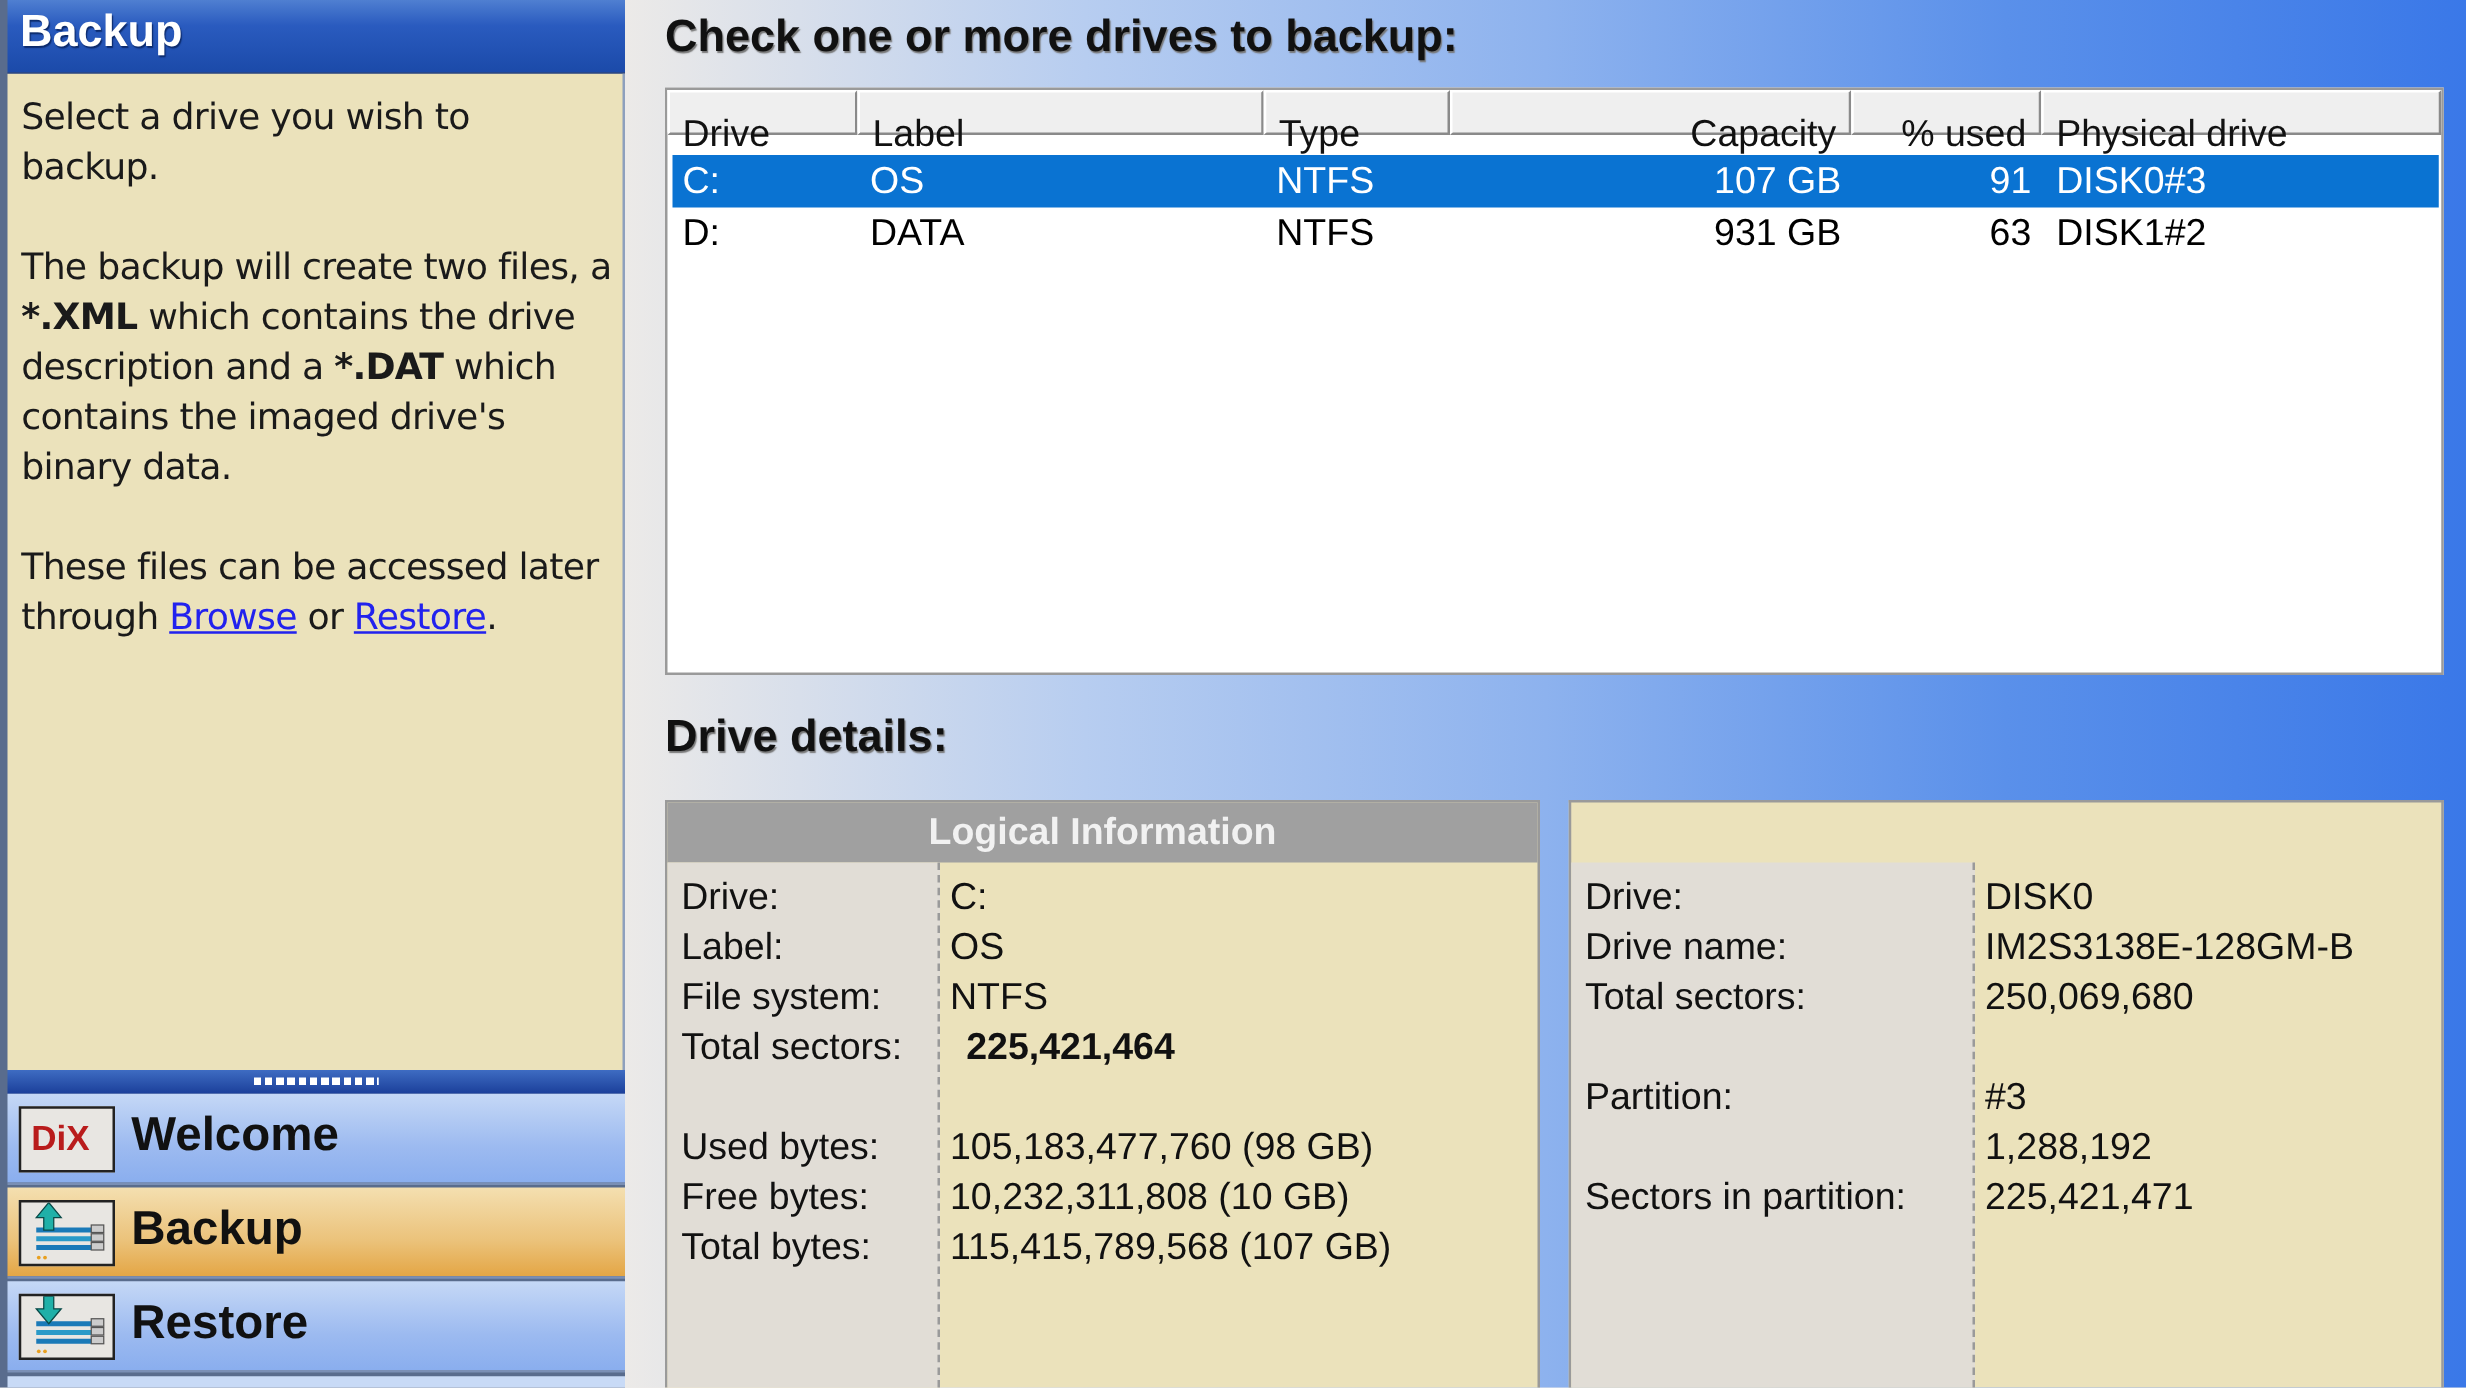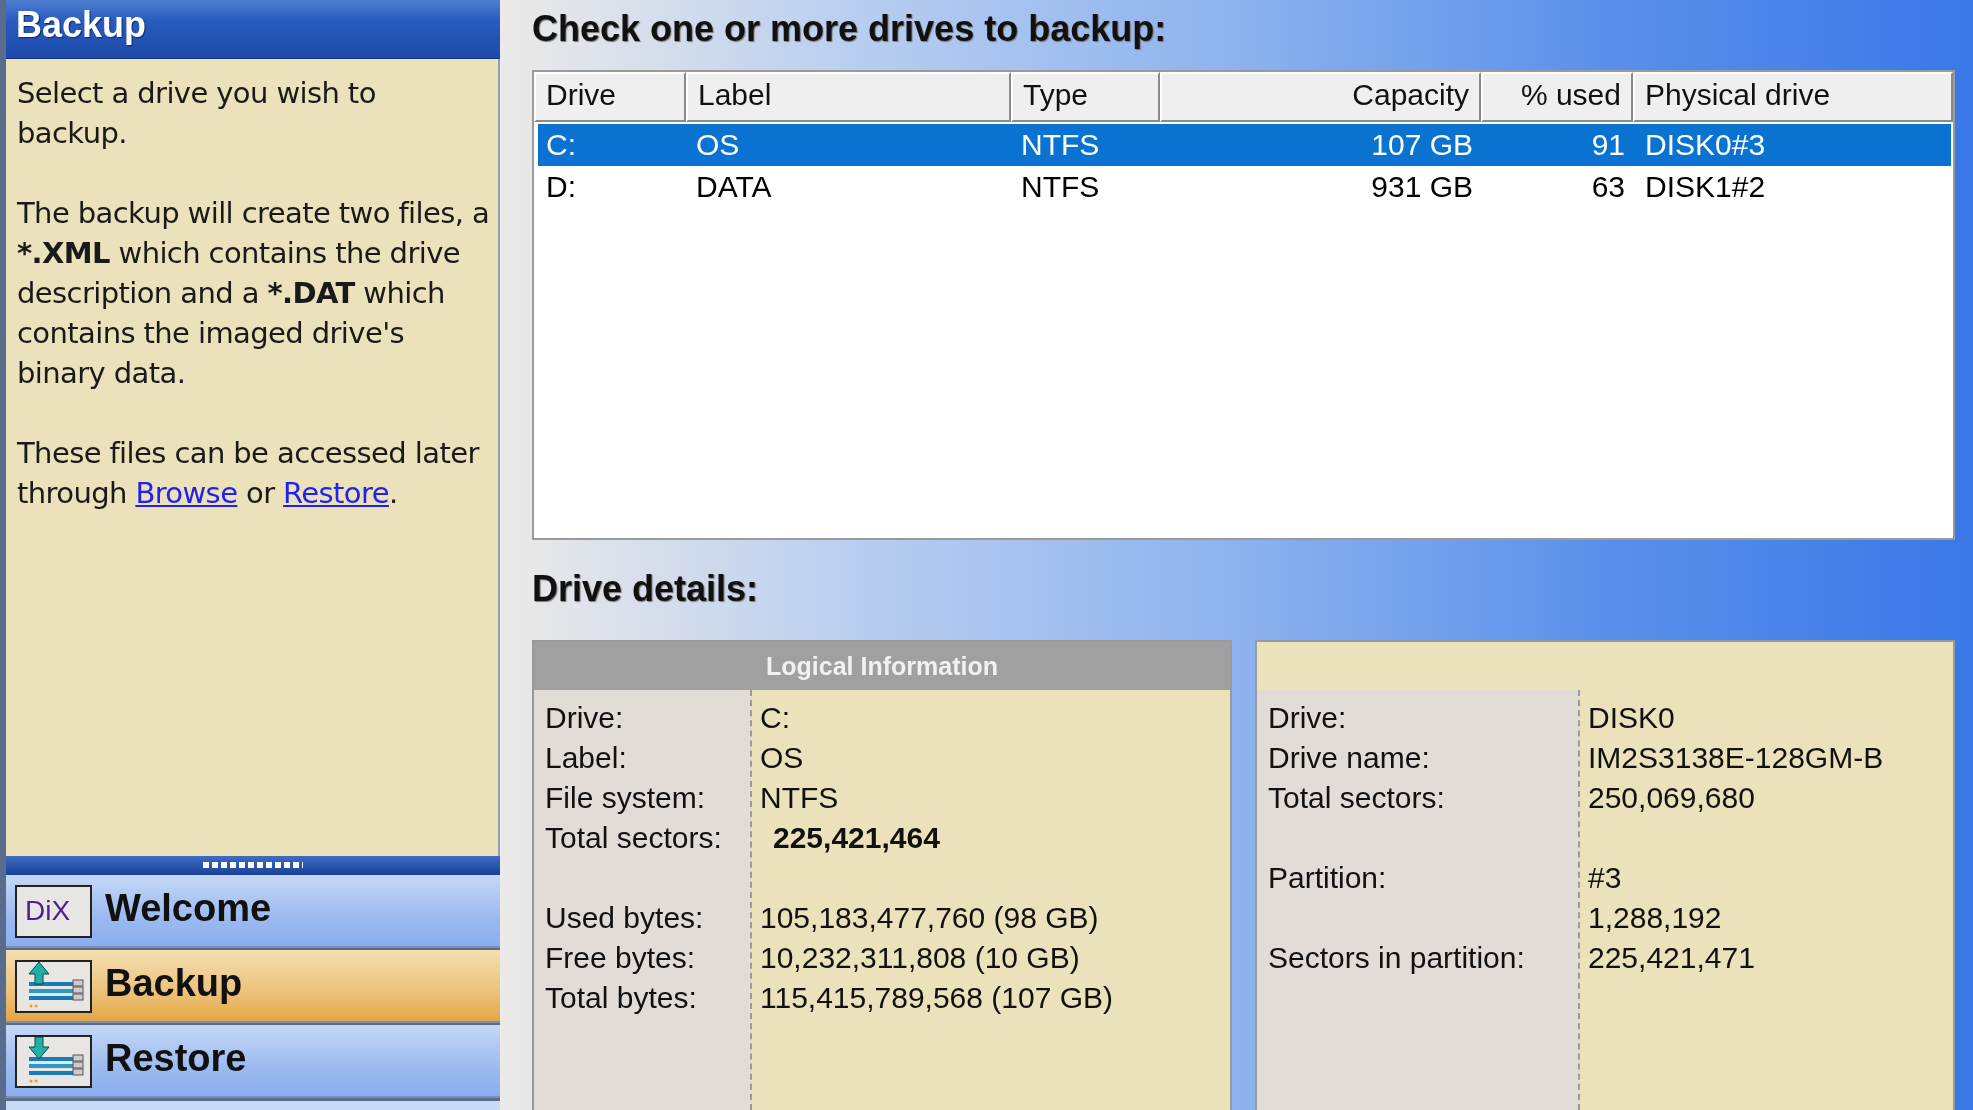--- a/index.html
+++ b/index.html
@@ -47,59 +47,59 @@
     border-bottom:2px solid #7a8fb5; cursor:pointer;
   }
   .nav-item.active { background:linear-gradient(#f4dfb0, #ebc27a 60%, #e4a645); }
   .nav-item .ic {
     position:absolute; left:9px; top:10px; width:77px; height:53px;
     border:2px solid #222; background:#e8e6e2; box-sizing:border-box;
   }
   .nav-item .lbl {
     position:absolute; left:99px; top:12px; font-size:38px; font-weight:bold; color:#111;
   }
-  .dix { position:absolute; left:8px; top:8px; color:#4c1d95; font-weight:normal; font-size:28px; }
+  .dix { position:absolute; left:8px; top:8px; color:#b91c1c; font-weight:bold; font-size:28px; }
   .nav-rest { position:absolute; left:6px; top:1101px; width:494px; height:9px; background:#c8daf6; }
   
   .main-bg {
     position:absolute; left:500px; top:0; width:1473px; height:1110px;
     background:linear-gradient(90deg,#eceae8 0%, #b7cdf0 25%, #8db2ee 50%, #5a90ea 75%, #3a78e8 100%);
   }
   .section-title {
     position:absolute; font-size:36px; font-weight:bold; color:#111;
     text-shadow:1px 1px 1px #777;
   }
   .drive-table {
     position:absolute; left:532px; top:70px; width:1423px; height:470px;
     background:#fff; border:2px solid #9a9a9a; box-sizing:border-box;
   }
   .th-row { position:absolute; left:0; top:0; width:100%; height:48px; }
   .th {
-    position:absolute; top:0; height:50px; box-sizing:border-box;
+    position:absolute; top:0; height:36px; box-sizing:border-box;
     background:#efefef; border:2px solid; border-color:#fff #8a8a8a #8a8a8a #fff;
-    font-size:30px; color:#111; line-height:42px; padding:0 10px; cursor:pointer;
+    font-size:30px; color:#111; line-height:42px; padding:13px 10px; cursor:pointer;
     font-family:"Liberation Sans", sans-serif; white-space:nowrap;
   }
   .th.r { text-align:right; }
   .tr { position:absolute; left:4px; width:1413px; height:42px; cursor:pointer; }
   .tr.sel { background:#0a73d2; color:#fff; }
   .td {
     position:absolute; top:0; height:42px; line-height:42px; font-size:30px; padding:0 8px; box-sizing:border-box;
     white-space:nowrap;
   }
   .tr.sel .td { color:#fff; }
   .td.r { text-align:right; }
   
   .panel {
     position:absolute; top:640px; width:700px; height:470px; box-sizing:border-box;
     background:#ebe2bb; border:2px solid #9a9a9a; border-bottom:none;
   }
   .panel .ph {
     height:48px; background:#a0a0a0; color:#f1f1f1; text-align:center;
-    font-size:25px; font-weight:bold; line-height:48px;
+    font-size:30px; font-weight:bold; line-height:48px;
   }
   .panel .labels {
     position:absolute; left:0; top:48px; bottom:0; background:#e1ddd6;
     border-right:2px dashed #9a9a9a;
   }
   .kv { position:absolute; font-size:30px; line-height:40px; color:#111; white-space:nowrap; }
 </style>
 </head>
 <body>
 

